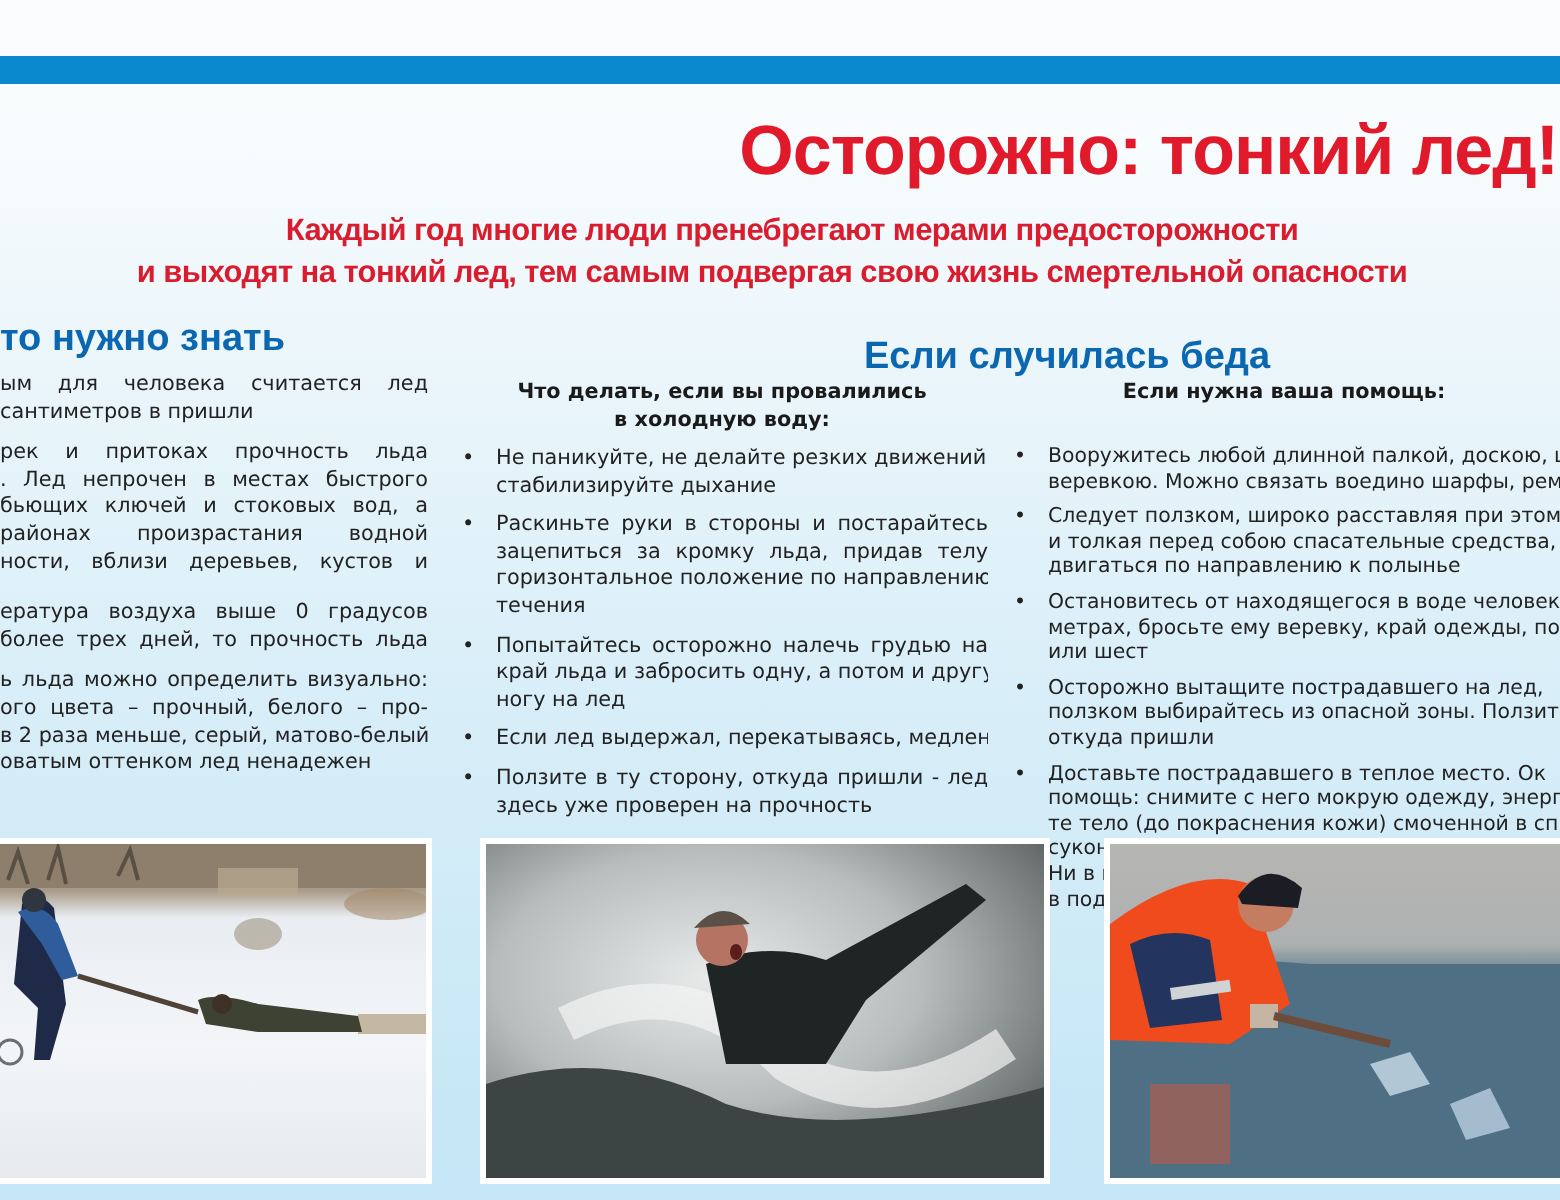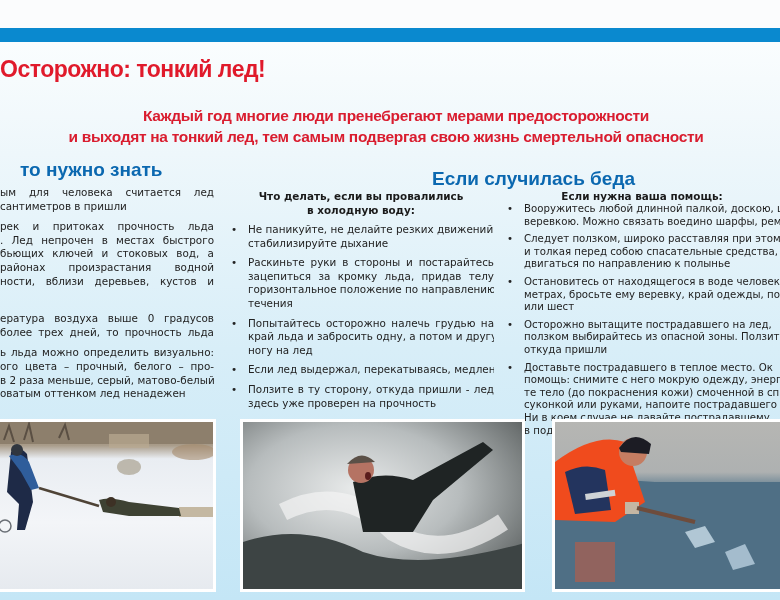--- a/index.html
+++ b/index.html
@@ -2,42 +2,42 @@
 <html><head>
 <meta charset="utf-8">
 <style>
   html, body { margin:0; padding:0; }
   body { width:780px; height:600px; overflow:hidden; position:relative;
          font-family:"DejaVu Sans", sans-serif; background:#ffffff; }
   .topwhite { position:absolute; left:0; top:0; width:780px; height:28px; background:#fbfcfd; }
   .blueband { position:absolute; left:0; top:28px; width:780px; height:14px; background:#0a89cf; }
   .poster { position:absolute; left:0; top:42px; width:780px; height:558px;
             background:linear-gradient(to bottom,#fafdfe 0%,#eef7fb 20%,#d8eef8 55%,#c4e6f6 100%); }
-  .title { position:absolute; left:0; top:56px; width:779px; text-align:left;
-           font-family:"Liberation Sans", sans-serif; font-weight:bold; font-size:23px;
+  .title { position:absolute; left:0; top:56px; width:779px; text-align:right;
+           font-family:"Liberation Sans", sans-serif; font-weight:bold; font-size:35px;
            color:#e01a2b; letter-spacing:-0.5px; }
   .subtitle { position:absolute; left:0; width:780px; text-align:center;
               font-family:"Liberation Sans", sans-serif; font-weight:bold; font-size:15.5px;
               color:#d91d2f; letter-spacing:-0.3px; }
   .sub1 { top:107px; left:6px; }
   .sub2 { top:128px; left:-4px; }
   .h2 { position:absolute; font-family:"Liberation Sans", sans-serif; font-weight:bold;
         font-size:19px; color:#0b68b0; white-space:nowrap; }
-  .h2-left { left:0px; top:159px;padding-left:20px; }
+  .h2-left { left:0px; top:159px; }
   .h2-right { left:432px; top:168px; }
   .col { position:absolute; font-family:"DejaVu Sans", sans-serif; color:#222; font-size:10.4px; line-height:13.6px; }
   .line { white-space:nowrap; overflow:hidden; display:block; }
   .j { text-align:justify; text-align-last:justify; }
   .left-col { left:0; top:186px; width:214px; }
   .para { margin-bottom:7px; }
   .sub-head { font-family:"DejaVu Sans", sans-serif; font-weight:bold; font-size:10.4px; color:#1a1a1a; text-align:center; line-height:14px; }
   .mid-col { left:228px; top:189px; width:266px; }
   .mid-col .sub-head { margin-bottom:6px; }
   .right-col { left:504px; top:189px; width:300px; }
-  .right-col .sub-head { margin-bottom:0; width:276px; }
+  .right-col .sub-head { margin-bottom:20px; width:276px; }
   .bullet { position:relative; padding-left:20px; margin-bottom:6px; }
   .bullet .dot { position:absolute; left:3px; top:0; }
   .right-col .bullet { margin-bottom:5px; line-height:12.6px; font-size:10.2px; }
   .photo { position:absolute; border:3px solid #ffffff; overflow:hidden; box-sizing:border-box; }
   .p1 { left:-4px; top:419px; width:220px; height:173px;
         background:linear-gradient(to bottom,#8c7e6a 0%,#a99c8a 14%,#e9edf2 22%,#f3f5f8 60%,#e6eaef 100%); }
   .p2 { left:240px; top:419px; width:285px; height:173px;
         background:radial-gradient(ellipse at 40% 40%,#e8eaea 0%,#b7bcbd 45%,#6d7272 80%,#3d4242 100%); }
   .p3 { left:552px; top:419px; width:232px; height:173px;
         background:linear-gradient(to bottom,#b6b6b3 0%,#aeb1b1 30%,#6f8796 38%,#4e6d82 60%,#3f5e73 100%); }
@@ -61,21 +61,21 @@
     <span class="line j">ым для человека считается лед</span>
     <span class="line">сантиметров в пришли</span>
   </div>
   <div class="para">
     <span class="line j">рек и притоках прочность льда</span>
     <span class="line j">. Лед непрочен в местах быстрого</span>
     <span class="line j">бьющих ключей и стоковых вод, а</span>
     <span class="line j">районах произрастания водной</span>
     <span class="line j">ности, вблизи деревьев, кустов и</span>
   </div>
-  <div class="para" style="margin-top:24px">
+  <div class="para" style="margin-top:12px">
     <span class="line j">ература воздуха выше 0 градусов</span>
     <span class="line j">более трех дней, то прочность льда</span>
   </div>
   <div class="para">
     <span class="line j">ь льда можно определить визуально:</span>
     <span class="line j">ого цвета – прочный, белого – про-</span>
     <span class="line j">в 2 раза меньше, серый, матово-белый</span>
     <span class="line">оватым оттенком лед ненадежен</span>
   </div>
 </div>

